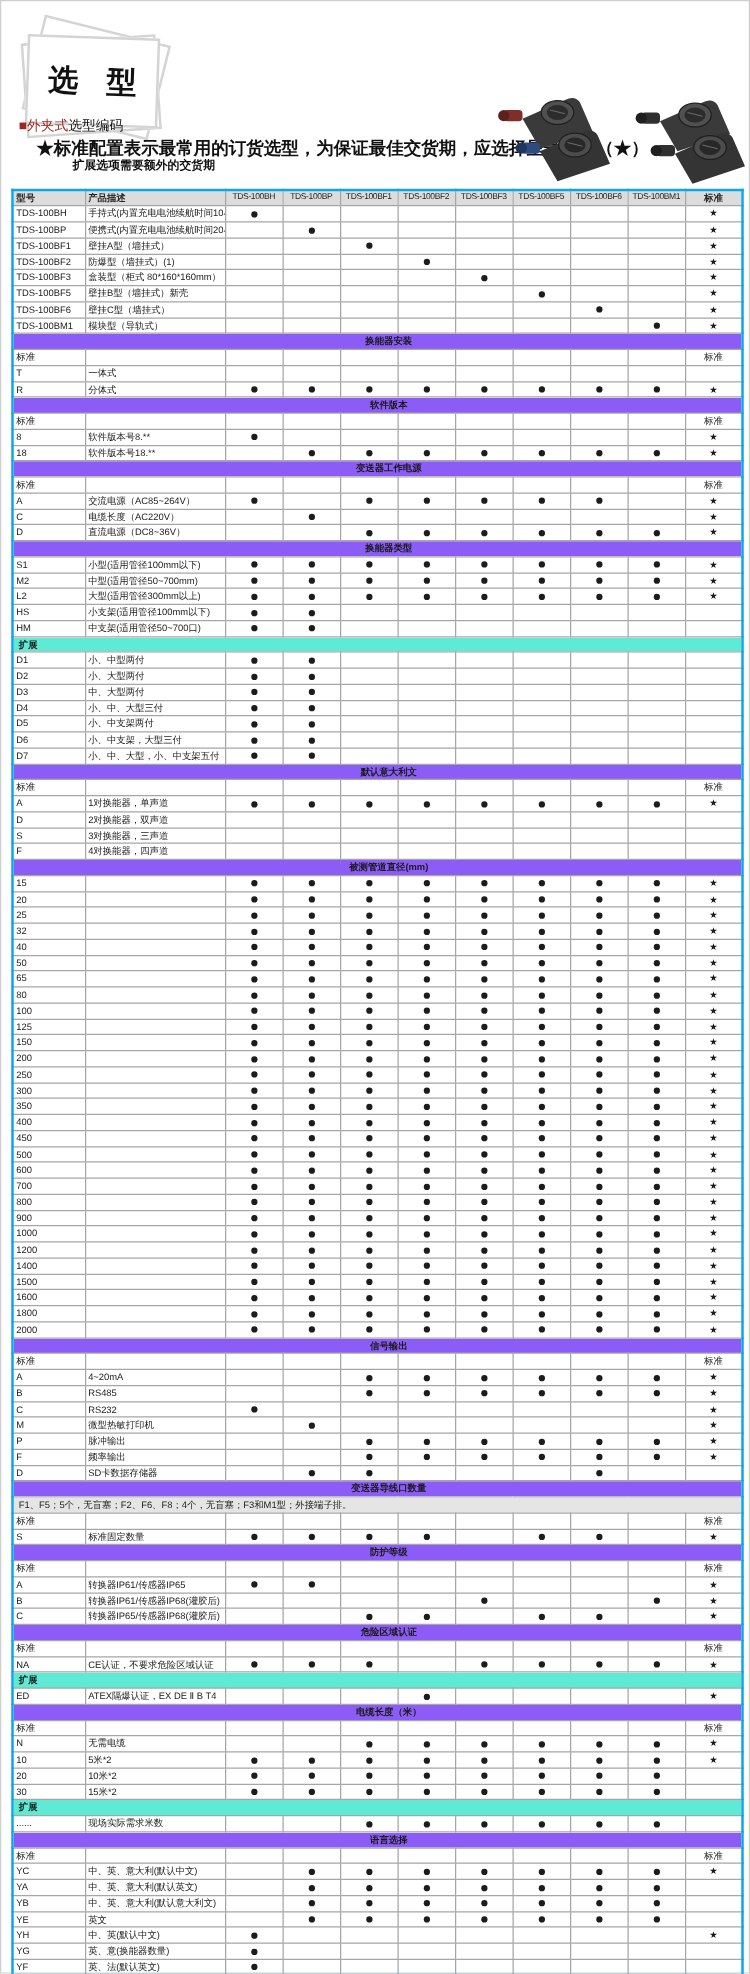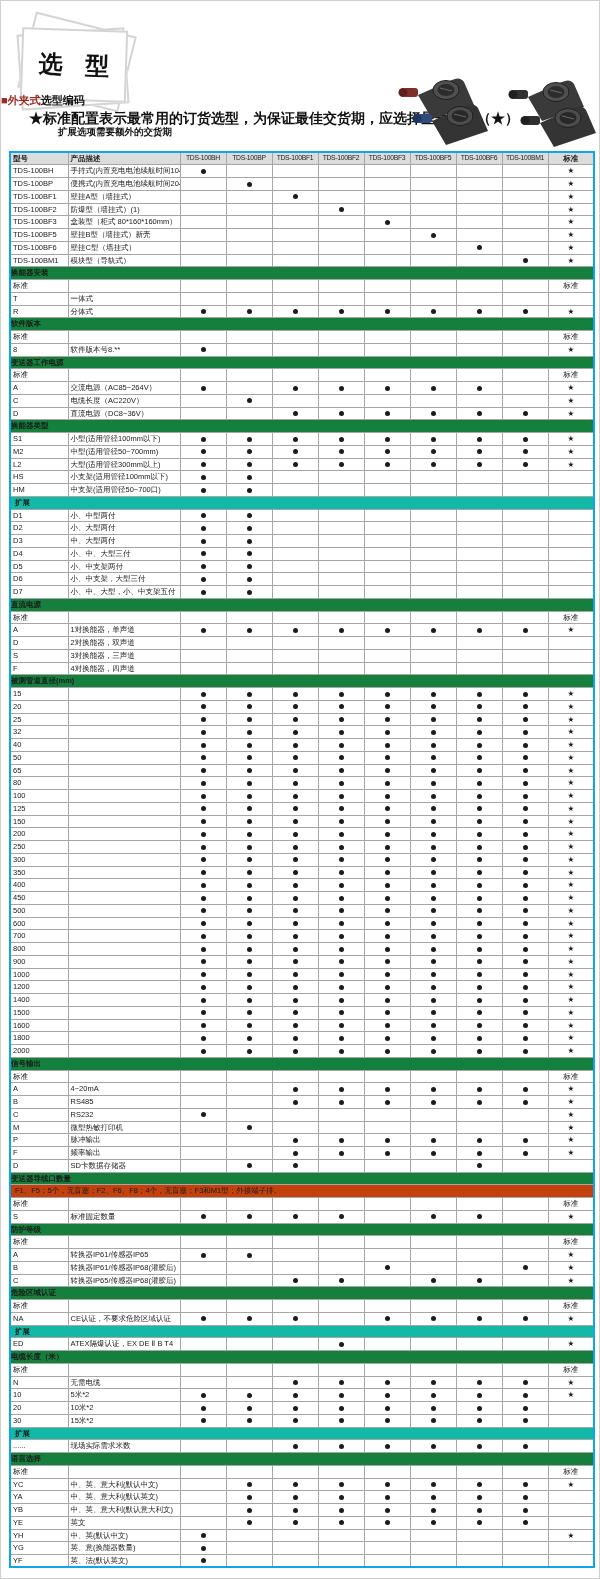--- a/index.html
+++ b/index.html
@@ -10,21 +10,21 @@
   
   .title-wrap{position:absolute;left:14px;top:20px;width:120px;height:92px;}
   .card{position:absolute;background:#fff;border:2px solid #d4d4d4;}
   .card.back{left:10px;top:2px;width:100px;height:74px;transform:rotate(14deg);}
   .card.mid{left:4px;top:10px;width:104px;height:72px;transform:rotate(-4deg);}
   .card.front{left:6px;top:8px;width:102px;height:68px;transform:rotate(2deg);
               display:flex;align-items:center;justify-content:center;}
   .page-title{font-size:24px;font-weight:bold;letter-spacing:8px;color:#111;padding-left:8px;}
 
   
-  .heading{position:absolute;left:0;top:92px;font-size:11px;font-weight:bold;}
+  .heading{position:absolute;left:14px;top:92px;font-size:11px;font-weight:normal;}
   .heading .red{color:#9c2a21;}
   .heading .blk{color:#111;}
   .note1{position:absolute;left:28px;top:109px;font-size:14px;font-weight:bold;color:#111;font-family:Liberation Serif, serif;}
   .note2{position:absolute;left:30px;top:125px;font-size:9.5px;font-weight:bold;color:#111;margin-left:27px;}
 
   
   .photos{position:absolute;left:393px;top:72px;width:202px;height:78px;}
 
   
   table.sel{position:absolute;left:8px;top:150px;width:584px;border-collapse:collapse;
@@ -34,23 +34,23 @@
   table.sel{border:2px solid #0ea5e9;}
   tr.hdr th{background:#dcdcdc;font-weight:normal;font-size:6.8px;letter-spacing:-0.3px;
             text-align:center;color:#222;}
   tr.hdr th.b{font-weight:bold;font-size:7.5px;letter-spacing:0;text-align:left;}
   tr.hdr th.bs{font-weight:bold;font-size:7.5px;letter-spacing:0;text-align:center;}
   td.code{text-align:left;padding-left:4px;}
   td.desc{text-align:left;padding-left:4px;}
   td.dotc{text-align:center;}
   td.stdc{text-align:center;font-size:7.5px;}
   span.dot{display:inline-block;width:5px;height:5px;border-radius:50%;background:#1c1c1c;vertical-align:middle;}
-  tr.section td{background:#15803d;font-weight:bold;text-align:left;padding-left:0;}
-  tr.ext td{background:#14b8a6;font-weight:bold;text-align:left;padding-left:4px;}
-  tr.note td{background:#c2410c;text-align:left;padding-left:4px;}
+  tr.section td{background:#8b5cf6;font-weight:bold;text-align:center;padding-left:20px;}
+  tr.ext td{background:#5eead4;font-weight:bold;text-align:left;padding-left:4px;}
+  tr.note td{background:#e5e5e5;text-align:left;padding-left:4px;}
 </style>
 </head>
 <body>
 
 <div class="page">
 
   <div class="title-wrap">
     <div class="card back"></div>
     <div class="card mid"></div>
     <div class="card front">
@@ -303,20 +303,33 @@
           <td class="dotc"><span class="dot"></span></td>
           <td class="dotc"></td>
           <td class="dotc"></td>
           <td class="dotc"></td>
           <td class="dotc"></td>
           <td class="dotc"></td>
           <td class="dotc"></td>
           <td class="dotc"></td>
           <td class="stdc">★</td>
         </tr>
+        <tr>
+          <td class="code">18</td>
+          <td class="desc">软件版本号18.**</td>
+          <td class="dotc"></td>
+          <td class="dotc"><span class="dot"></span></td>
+          <td class="dotc"><span class="dot"></span></td>
+          <td class="dotc"><span class="dot"></span></td>
+          <td class="dotc"><span class="dot"></span></td>
+          <td class="dotc"><span class="dot"></span></td>
+          <td class="dotc"><span class="dot"></span></td>
+          <td class="dotc"><span class="dot"></span></td>
+          <td class="stdc">★</td>
+        </tr>
         <tr class="section">
           <td colspan="11">变送器工作电源</td>
         </tr>
         <tr>
           <td class="code">标准</td>
           <td class="desc"></td>
           <td class="dotc"></td>
           <td class="dotc"></td>
           <td class="dotc"></td>
           <td class="dotc"></td>
@@ -521,21 +534,21 @@
           <td class="dotc"><span class="dot"></span></td>
           <td class="dotc"></td>
           <td class="dotc"></td>
           <td class="dotc"></td>
           <td class="dotc"></td>
           <td class="dotc"></td>
           <td class="dotc"></td>
           <td class="stdc"></td>
         </tr>
         <tr class="section">
-          <td colspan="11">直流电源</td>
+          <td colspan="11">默认意大利文</td>
         </tr>
         <tr>
           <td class="code">标准</td>
           <td class="desc"></td>
           <td class="dotc"></td>
           <td class="dotc"></td>
           <td class="dotc"></td>
           <td class="dotc"></td>
           <td class="dotc"></td>
           <td class="dotc"></td>

